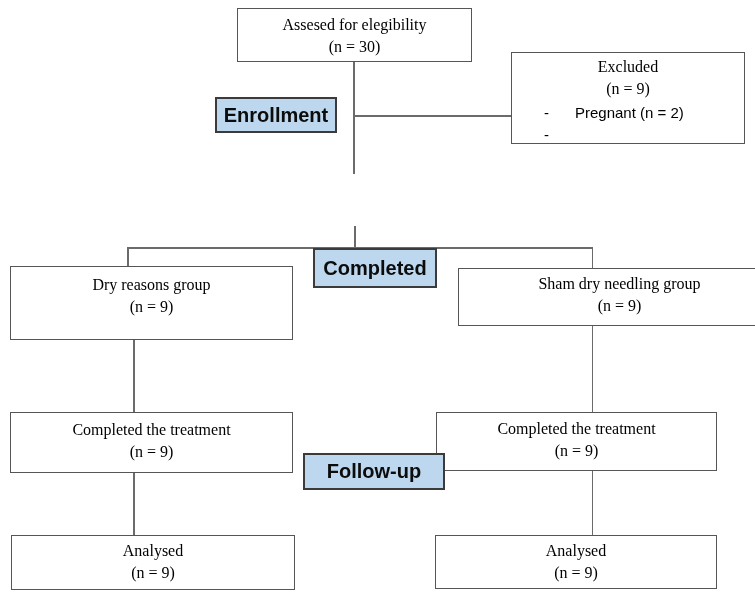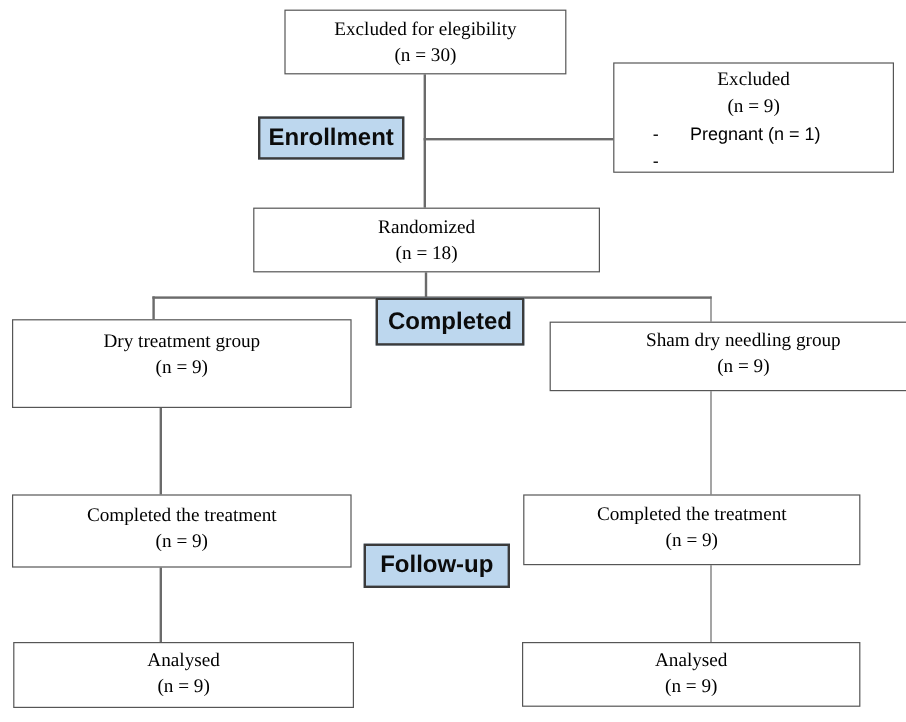--- a/index.html
+++ b/index.html
@@ -58,45 +58,41 @@
   <div class="line vline" style="left:354px;top:226px;height:22px;"></div>
   <div class="line hline" style="left:127px;top:247px;width:466px;"></div>
   <div class="line vline" style="left:127px;top:247px;height:20px;"></div>
   <div class="line vline" style="left:591.5px;top:247px;height:22px;"></div>
   <div class="line vline" style="left:133px;top:339px;height:74px;"></div>
   <div class="line vline" style="left:591.5px;top:325px;height:88px;"></div>
   <div class="line vline" style="left:133px;top:472px;height:64px;"></div>
   <div class="line vline" style="left:591.5px;top:470px;height:66px;"></div>
 
   <div class="box" style="left:237px;top:8px;width:235px;height:54px;padding-top:5px;">
-    <span class="l">Excluded for elegibility</span>
+    <span class="l">Assesed for elegibility</span>
     <span class="l">(n = 30)</span>
   </div>
 
   <div class="box" style="left:511px;top:52px;width:234px;height:92px;padding-top:3px;">
     <span class="l">Excluded</span>
     <span class="l">(n = 9)</span>
     <div class="bullets">
       <div class="bullet-row">
         <span class="bullet-dash">-</span>
-        <span>Pregnant (n = 1)</span>
+        <span>Pregnant (n = 2)</span>
       </div>
       <div class="bullet-row">
         <span class="bullet-dash">-</span>
       </div>
     </div>
   </div>
 
-  <div class="box" style="left:211px;top:173px;width:289px;height:54px;padding-top:5px;">
-    <span class="l">Randomized</span>
-    <span class="l">(n = 18)</span>
-  </div>
 
   <div class="box" style="left:10px;top:266px;width:283px;height:74px;padding-top:7px;">
-    <span class="l">Dry treatment group</span>
+    <span class="l">Dry reasons group</span>
     <span class="l">(n = 9)</span>
   </div>
 
   <div class="box" style="left:458px;top:268px;width:323px;height:58px;padding-top:4px;">
     <span class="l">Sham dry needling group</span>
     <span class="l">(n = 9)</span>
   </div>
 
   <div class="box" style="left:10px;top:412px;width:283px;height:61px;padding-top:6px;">
     <span class="l">Completed the treatment</span>
@@ -117,17 +113,17 @@
     <span class="l">Analysed</span>
     <span class="l">(n = 9)</span>
   </div>
 
   <div class="stage" style="left:215px;top:86px;width:122px;height:36px;margin-top:11px;">
     <span>Enrollment</span>
   </div>
   <div class="stage" style="left:313px;top:248px;width:124px;height:40px;">
     <span>Completed</span>
   </div>
-  <div class="stage" style="left:303px;top:453px;width:122px;height:37px;">
+  <div class="stage" style="left:303px;top:453px;width:142px;height:37px;">
     <span>Follow-up</span>
   </div>
 
 </div>
 
 </body></html>

